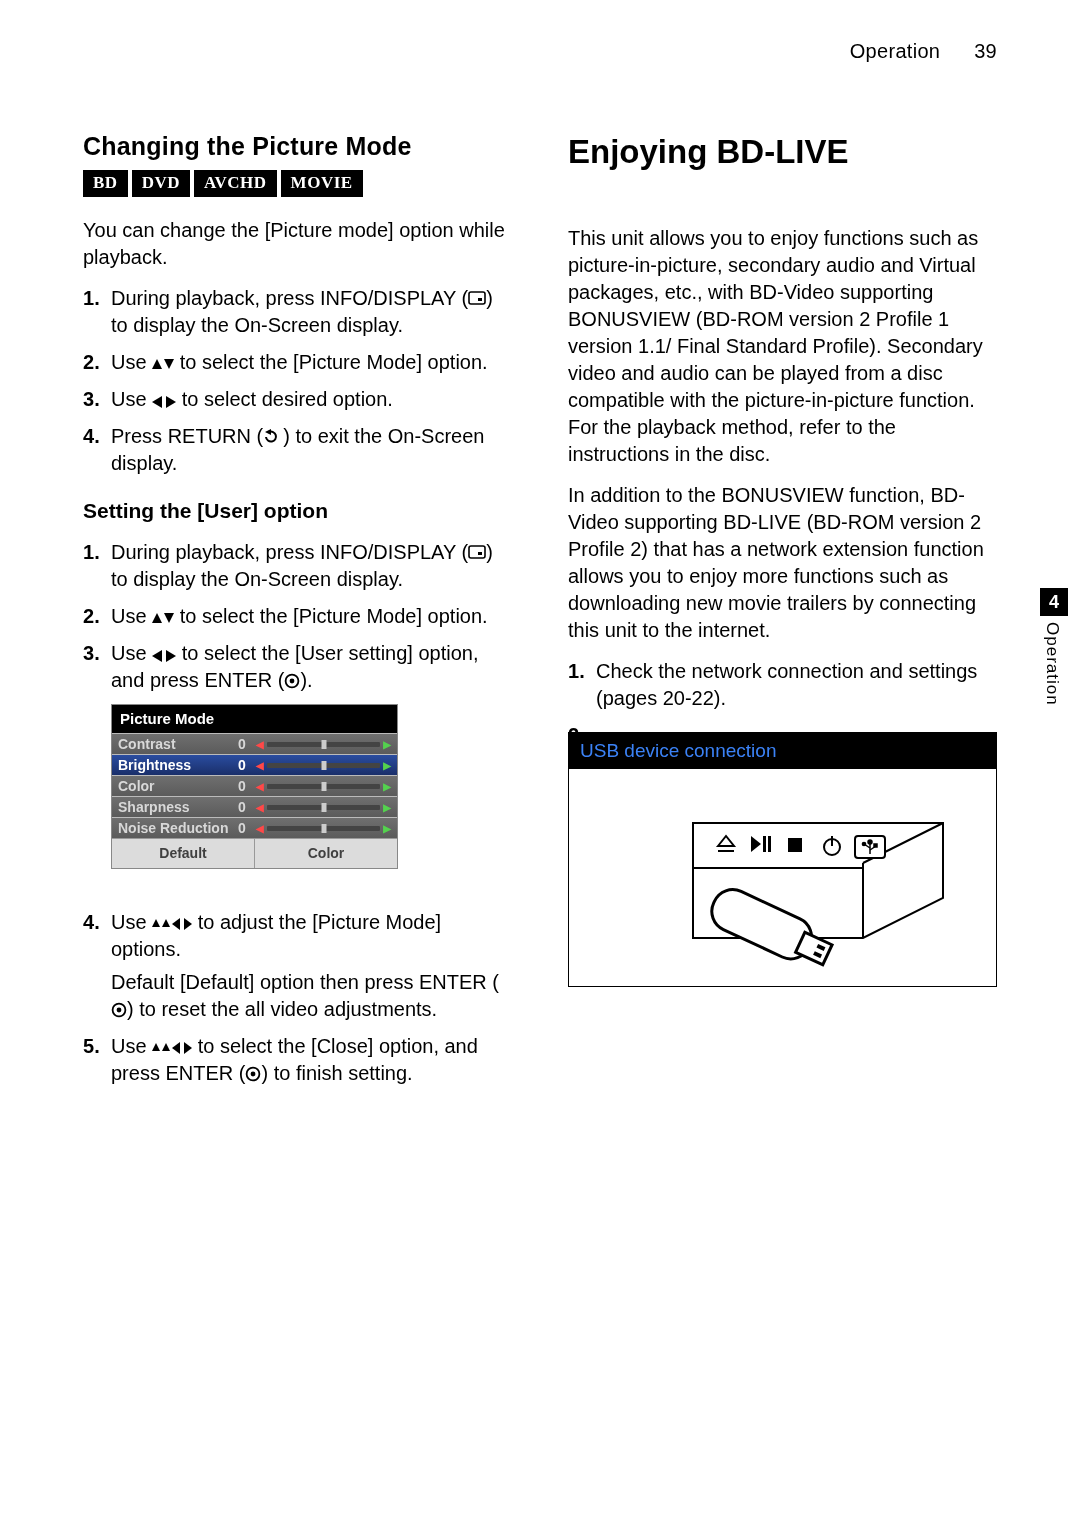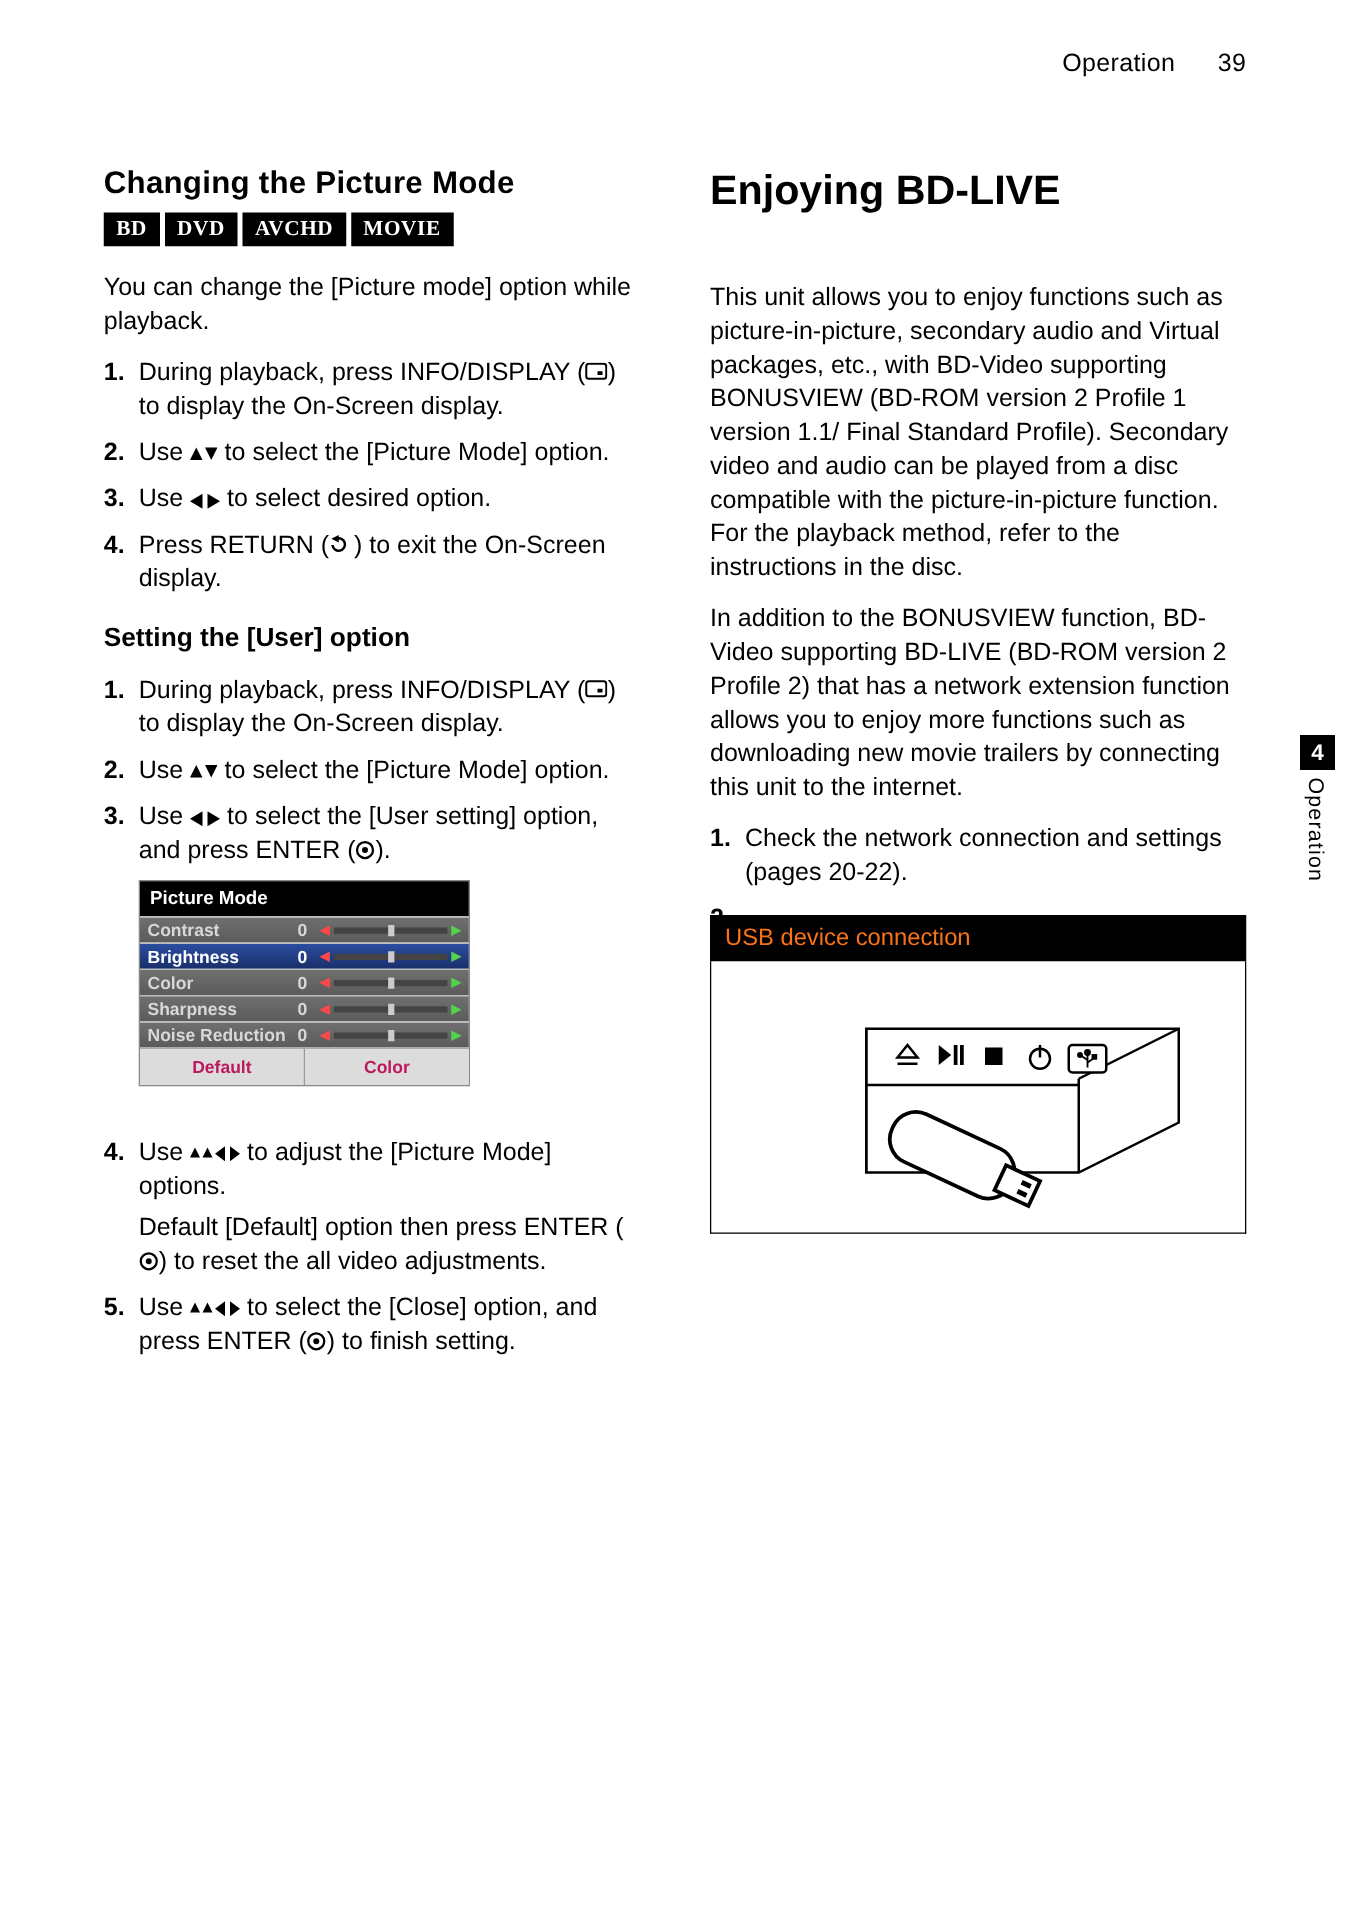--- a/index.html
+++ b/index.html
@@ -108,21 +108,21 @@
     margin-bottom: 6px;
   }
   .side-tab .lbl {
     writing-mode: vertical-rl;
     text-orientation: mixed;
     font-size: 17px;
     letter-spacing: 1px;
   }
   
   .osd {
-    width: 265px;
+    width: 287px;
     border: 1px solid #888;
     margin-left: 28px;
     margin-bottom: 40px;
     font-size: 14px;
     font-weight: 700;
     background: #f2f2f2;
   }
   .osd .title {
     background: #000;
     color: #fff;
@@ -182,32 +182,32 @@
   }
   .osd .footer {
     display: flex;
     background: #dcdcdc;
     border-top: 1px solid #999;
   }
   .osd .footer > div {
     flex: 1;
     text-align: center;
     padding: 5px 0;
-    color: #be185d;
+    color: #404040;
   }
   .osd .footer > div:first-child {
     border-right: 1px solid #999;
   }
 
   .usb-panel {
     margin-top: 18px;
   }
   .usb-panel-head {
     background: #000;
-    color: #f97316;
+    color: #3b82f6;
     padding: 6px 12px;
     font-size: 19px;
     font-weight: 400;
   }
   .usb-img-box {
     border: 1px solid #000;
     border-top: none;
     height: 218px;
     display: flex;
     align-items: center;

